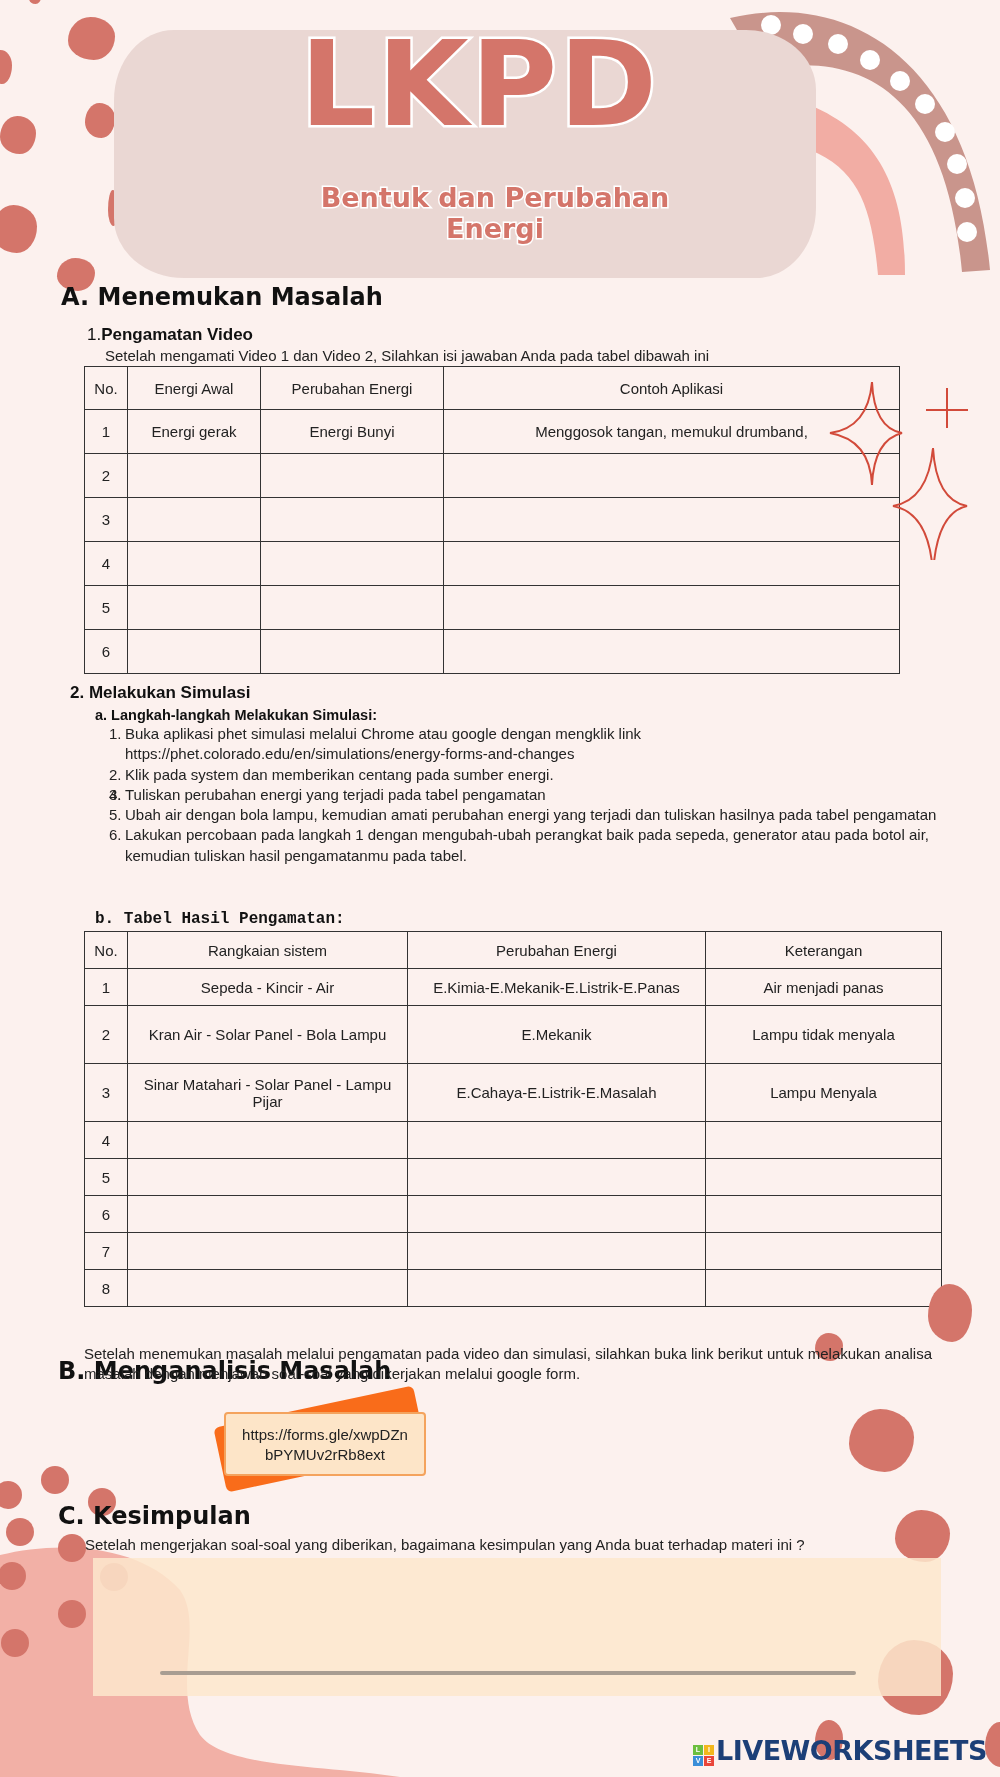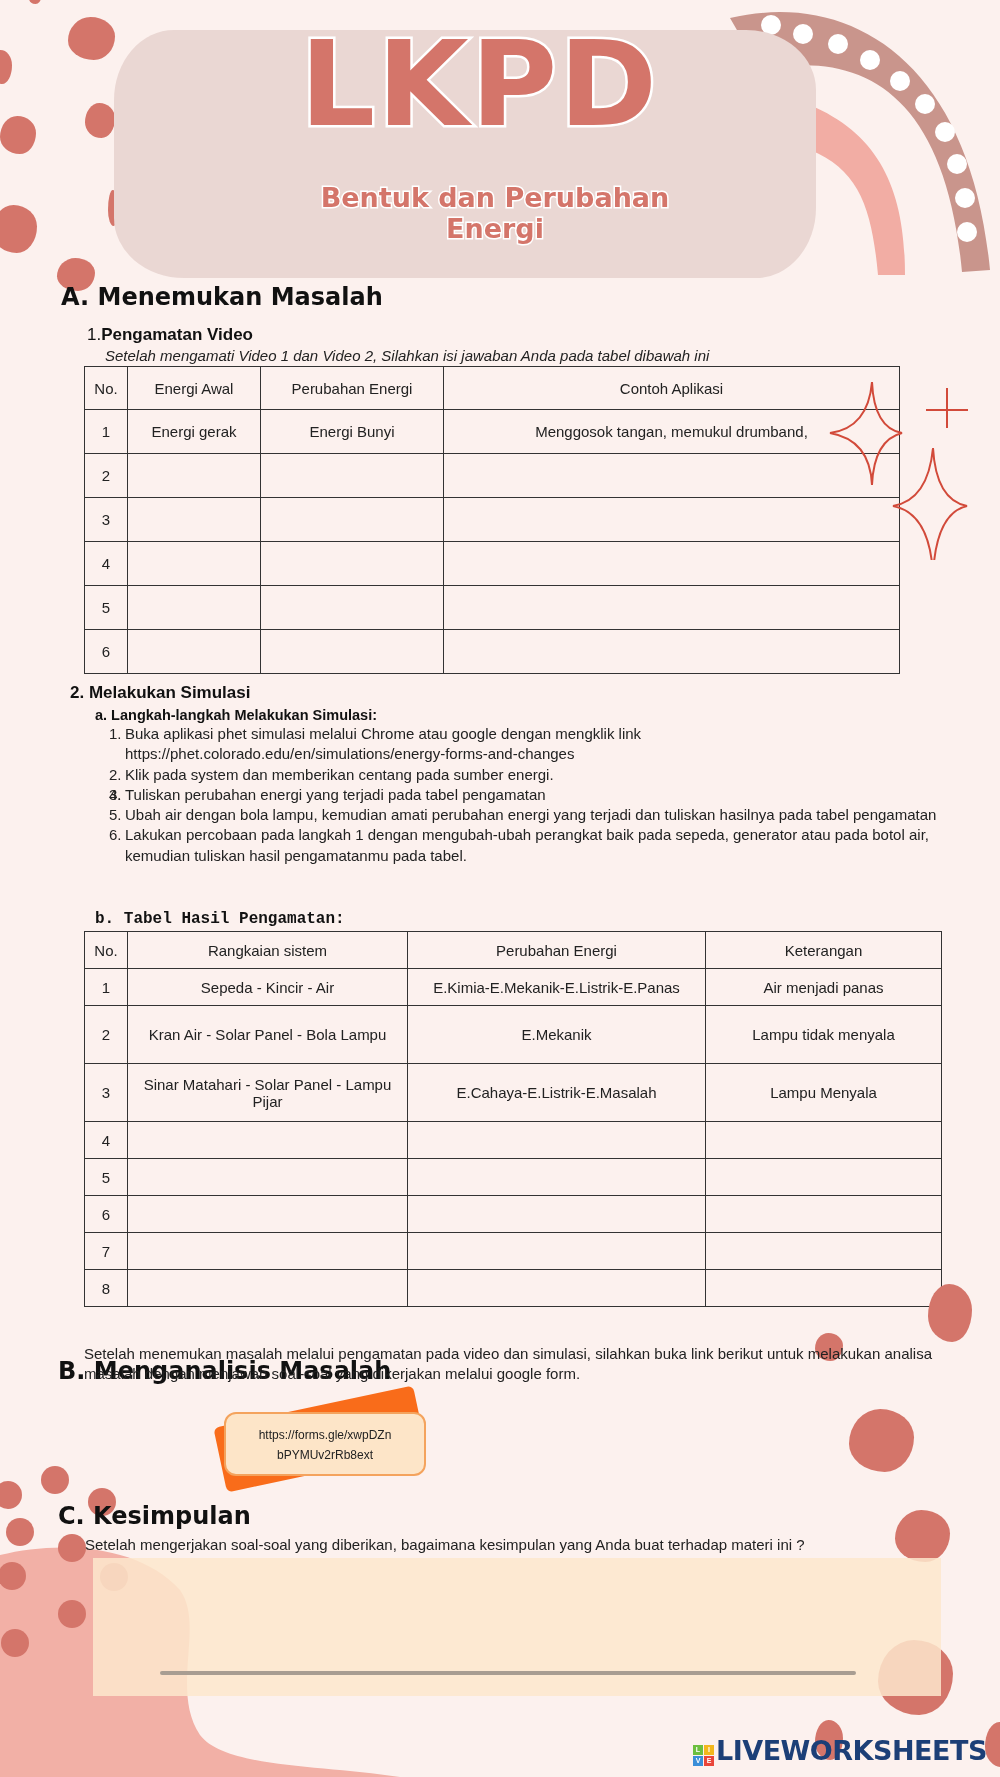--- a/index.html
+++ b/index.html
@@ -50,22 +50,22 @@
   ol.steps { position: absolute; left: 109px; top: 724px; width: 860px; list-style: none; font-size: 15px; line-height: 20.3px; color: #222; }
   ol.steps li { position: relative; padding-left: 16px; }
   ol.steps li .num { position: absolute; left: 0; }
 
   .link-card-back {
     position: absolute; left: 218px; top: 1406px; width: 204px; height: 66px;
     background: #f96c1a; transform: rotate(-12deg); border-radius: 6px;
   }
   .link-card {
     position: absolute; left: 224px; top: 1412px; width: 202px; height: 64px;
-    background: #fde5c8; border: 2px solid #f4a35d; border-radius: 12px;
-    text-align: center; font-size: 12px; line-height: 20px; padding-top: 11px; color: #222;
+    background: #fde5c8; border: 2px solid #f4a35d; border-radius: 4px;
+    text-align: center; font-size: 15px; line-height: 20px; padding-top: 11px; color: #222;
   }
   .answer-box {
     position: absolute; left: 93px; top: 1558px; width: 848px; height: 138px;
     background: rgba(253, 232, 205, 0.85);
   }
   .answer-line {
     position: absolute; left: 160px; top: 1671px; width: 696px; height: 4px;
     background: #a89d92; border-radius: 2px;
   }
   .lw-logo {
@@ -111,21 +111,21 @@
 <div class="title-wrap">
   <div class="title" style="top:-10px;">LKPD</div>
 </div>
 <div class="subtitle">Bentuk dan Perubahan Energi</div>
 
 <h2 class="section" style="left:61px;top:283px;">A. Menemukan Masalah</h2>
 
 <div class="sub-h" style="left:87px;top:325px;">
   <span style="font-weight:normal;">1.</span><span>Pengamatan Video</span>
 </div>
-<div class="para" style="left:105px;top:346px;font-style:italic;">Setelah mengamati Video 1 dan Video 2, Silahkan isi jawaban Anda pada tabel dibawah ini</div>
+<div class="para" style="left:105px;top:346px;">Setelah mengamati Video 1 dan Video 2, Silahkan isi jawaban Anda pada tabel dibawah ini</div>
 
 <table class="grid" id="table1" style="left:84px;top:366px;width:816px;">
   <colgroup>
       <col style="width:43px">
       <col style="width:133px">
       <col style="width:183px">
       <col>
     </colgroup>
   <thead>
       <tr>

